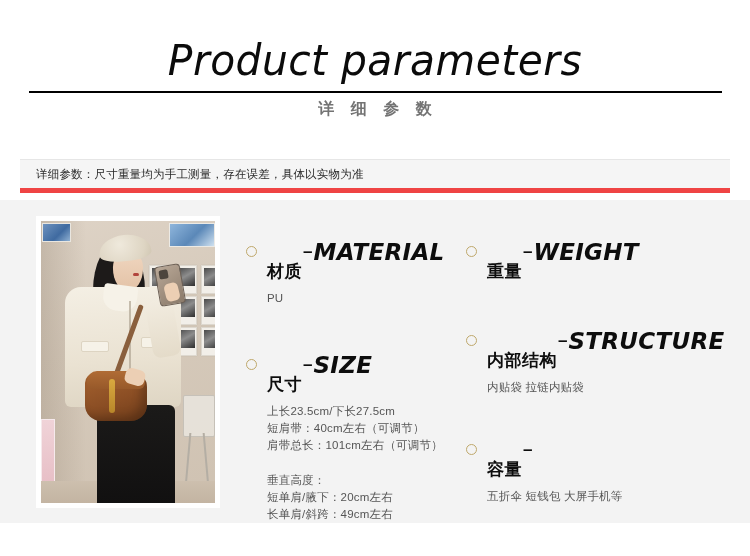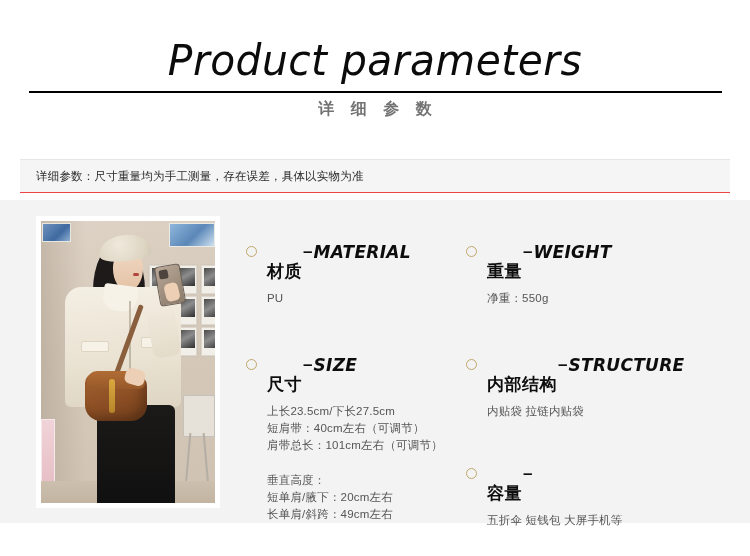--- a/index.html
+++ b/index.html
@@ -67,21 +67,21 @@
 
   
   .notice {
     position: absolute;
     left: 20px;
     top: 159px;
     width: 710px;
     height: 34px;
     background: #f5f5f5;
     border-top: 1px solid #e6e6e6;
-    border-bottom: 1px solid #ef4444;
+    border-bottom: 5px solid #ef4444;
     box-sizing: border-box;
     display: flex;
     align-items: center;
   }
   .notice-text {
     padding-left: 16px;
     font-size: 11.5px;
     color: #2a2a2a;
     letter-spacing: 0.2px;
     white-space: nowrap;
@@ -302,21 +302,21 @@
     letter-spacing: 0.5px;
     margin-top: 40px;
   }
   .head-sep {
     font-size: 17px;
     font-weight: bold;
     color: #0d0d0d;
     padding: 0 1px;
   }
   .head-en {
-    font-size: 17px;
+    font-size: 23px;
     font-weight: bold;
     font-style: italic;
     color: #0d0d0d;
     letter-spacing: 0.3px;
     font-family: "DejaVu Sans", "Liberation Sans", sans-serif;
   }
   .spec-lines {
     margin-left: 21px;
     margin-top: 7px;
   }
@@ -450,23 +450,20 @@
 
     <div class="col col-right">
 
       <div class="spec-group">
         <div class="spec-head">
           <span class="bullet"></span>
           <span class="head-cn">重量</span>
           <span class="head-sep">–</span>
           <span class="head-en">WEIGHT</span>
         </div>
-        <div class="spec-lines">
-          <div class="spec-line">净重：550g</div>
-        </div>
       </div>
 
       <div class="gap-lg"></div>
 
       <div class="spec-group">
         <div class="spec-head">
           <span class="bullet"></span>
           <span class="head-cn">内部结构</span>
           <span class="head-sep">–</span>
           <span class="head-en">STRUCTURE</span>

